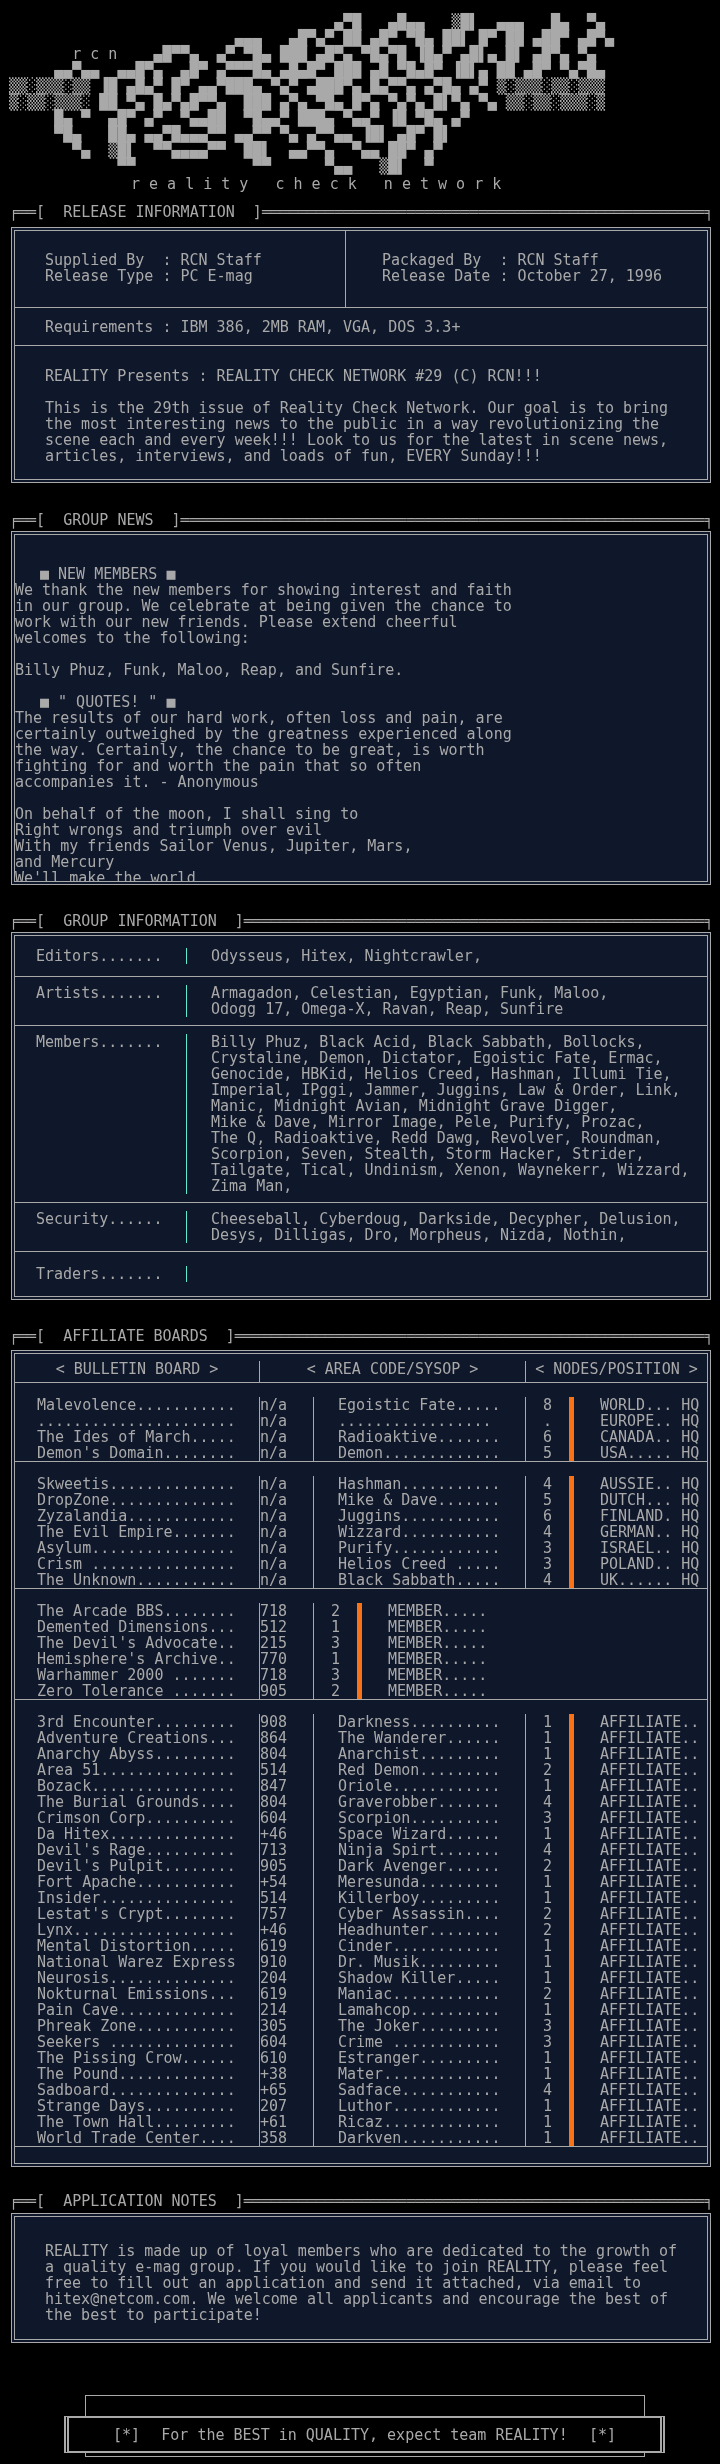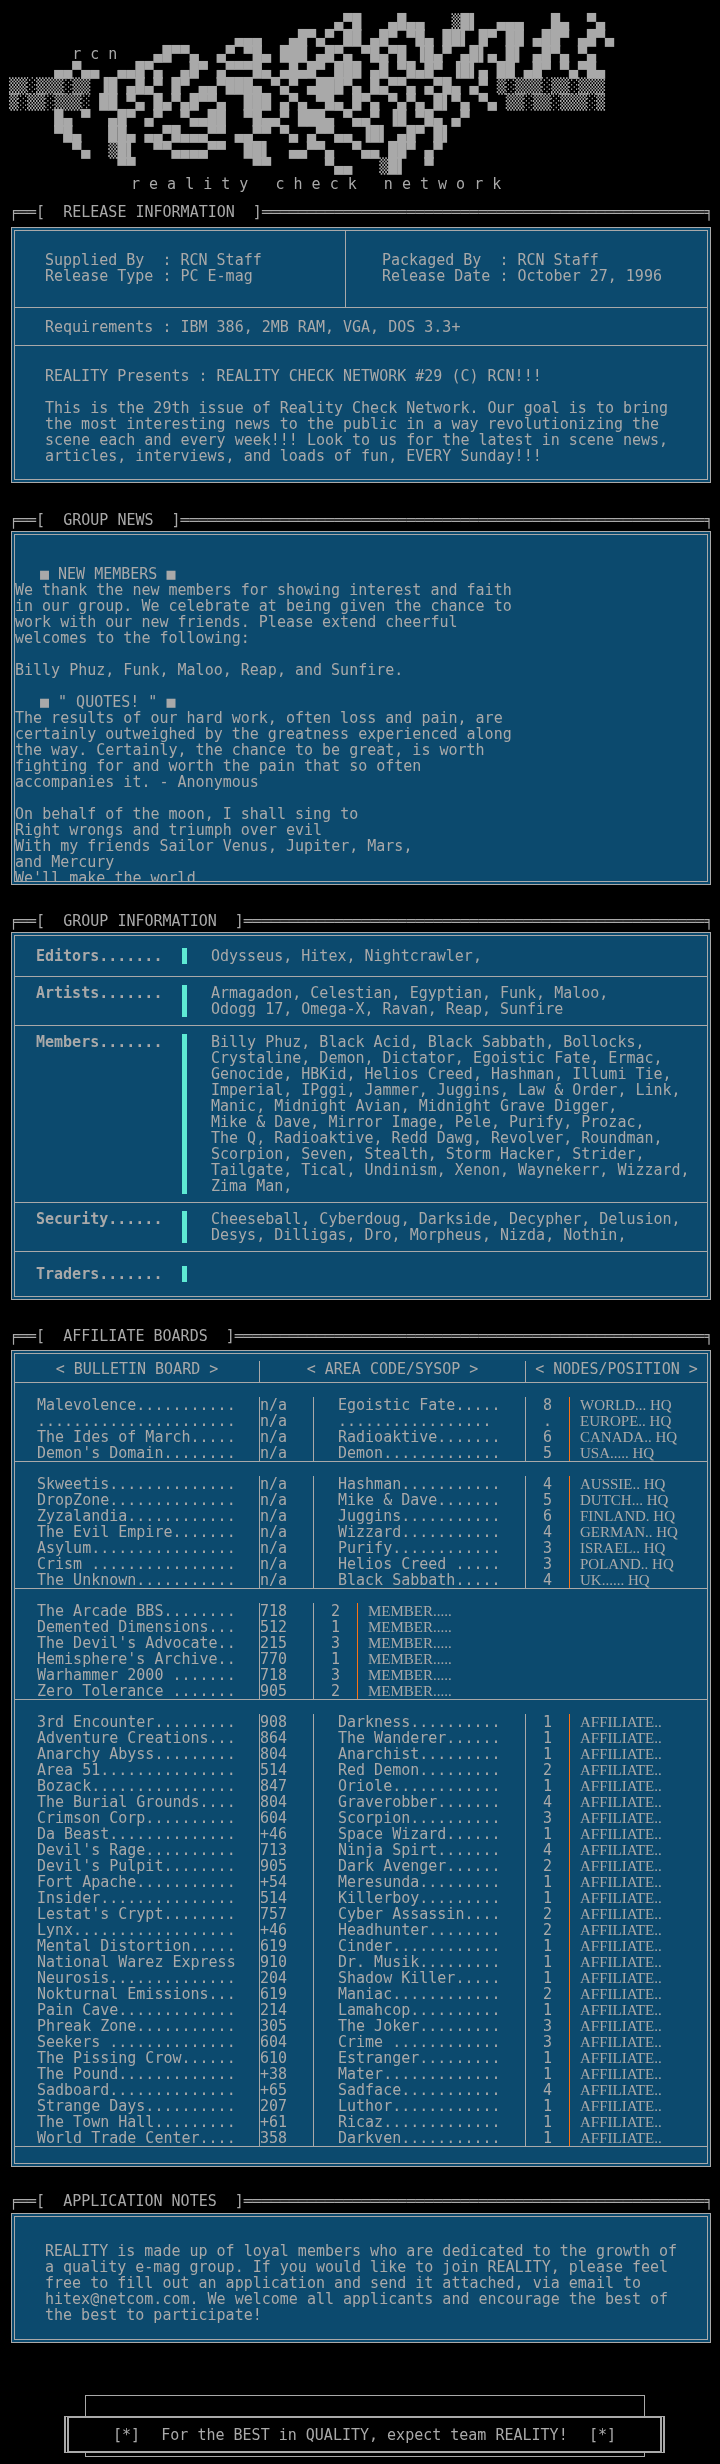--- a/index.html
+++ b/index.html
@@ -8,40 +8,40 @@
     position:relative; width:720px; height:2464px; overflow:hidden;
     background:#000; color:#a9a9a9;
     font-family:"DejaVu Sans Mono", monospace;
     font-size:15px; line-height:16px;
   }
   pre { margin:0; font:inherit; white-space:pre; }
   .abs { position:absolute; }
   .art { left:0; top:14px; }
   .caption { left:131px; top:176px; letter-spacing:0; }
   .shdr { position:absolute; left:0; white-space:pre; }
-  .dbox { position:absolute; left:11px; width:700px; border:1px solid #a9a9a9; padding:2px; background:#0c4a6e; }
+  .dbox { position:absolute; left:11px; width:700px; border:1px solid #a9a9a9; padding:2px; background:#0f172a; }
   .dbox-in { border:1px solid #a9a9a9; width:100%; height:100%; overflow:hidden; display:flex; flex-direction:column; }
   .hline { border-top:1px solid #a9a9a9; flex:none; }
   
   .r-top { display:flex; height:76px; flex:none; }
   .cell-l { width:331px; border-right:1px solid #a9a9a9; padding:21px 0 0 30px; }
   .cell-r { flex:1; padding:21px 0 0 36px; }
   .r-req { height:37px; padding:11px 0 0 30px; flex:none; }
   .r-pres { flex:1; padding:22px 0 0 30px; }
   .mt16 { margin-top:16px; }
   
   .gn-wrap { padding-top:31px; }
   .gn-item { display:flex;flex-direction:column; }
   .gn-label { width:165px; padding-left:25px; flex:none; }
   .gn-text { flex:1; }
   .hang { margin-left:-18px; }
   
   .gi-row { display:flex; flex:none; }
   .gi-row + .gi-row { border-top:1px solid #a9a9a9; }
-  .gi-label { width:172px; border-right:5px solid #5eead4; padding-left:21px; flex:none;font-weight:bold; }
+  .gi-label { width:172px; border-right:1px solid #5eead4; padding-left:21px; flex:none; }
   .gi-value { flex:1; padding-left:24px; }
   .gr-e  { padding:12px 0; } .gr-e  .gi-label,.gr-e  .gi-value{padding-top:0;}
   .gr-a  { padding:8px 0; }
   .gr-m  { padding:8px 0; }
   .gr-s  { padding:8px 0; }
   .gr-t  { padding:14px 0; flex:1; }
   .gi-row .gi-label, .gi-row .gi-value { padding-top:0; }
   .gi-row { position:relative; }
   .gi-label { align-self:stretch; }
   
@@ -49,21 +49,21 @@
   .bh1 { width:244px; text-align:center; }
   .bh2 { width:266px; border-left:1px solid #a9a9a9; text-align:center; }
   .bh3 { flex:1; border-left:1px solid #a9a9a9; text-align:center; }
   .bgrp { display:flex; flex:none; padding-top:14px; }
   .bgrp + .bgrp { border-top:1px solid #a9a9a9; }
   .bc { overflow:hidden; }
   .bc1 { width:244px; padding-left:22px; }
   .bc2 { width:54px;  border-left:1px solid #a9a9a9; text-align:left; }
   .bc3 { width:212px; border-left:1px solid #a9a9a9; padding-left:24px; }
   .bc4 { width:44px;  border-left:1px solid #a9a9a9; text-align:center; }
-  .bc5 { flex:1;      border-left:1px solid #f97316; padding-left:10px;font-family:Liberation Serif, serif; }
+  .bc5 { flex:1;      border-left:5px solid #f97316; padding-left:26px; }
   .bl { height:16px; white-space:pre; }
   .bfoot { border-top:1px solid #a9a9a9; flex:1; }
   
   .app-pre { padding:26px 0 0 30px; }
   
   .fback { position:absolute; left:85px; top:2395px; width:560px; height:62px; border:1px solid #a9a9a9; }
   .ffront { position:absolute; left:64px; top:2416px; width:601px; height:37px; background:#000;
             border-top:2px solid #a9a9a9; border-bottom:2px solid #a9a9a9;
             border-left:5px double #a9a9a9; border-right:5px double #a9a9a9;
             display:flex; align-items:center; padding:0 44px; }
@@ -306,21 +306,21 @@
           </div>
           <div class="bgrp">
             <div class="bc bc1">
               <div class="bl">3rd Encounter.........</div>
               <div class="bl">Adventure Creations...</div>
               <div class="bl">Anarchy Abyss.........</div>
               <div class="bl">Area 51...............</div>
               <div class="bl">Bozack................</div>
               <div class="bl">The Burial Grounds....</div>
               <div class="bl">Crimson Corp..........</div>
-              <div class="bl">Da Beast..............</div>
+              <div class="bl">Da Hitex..............</div>
               <div class="bl">Devil's Rage..........</div>
               <div class="bl">Devil's Pulpit........</div>
               <div class="bl">Fort Apache...........</div>
               <div class="bl">Insider...............</div>
               <div class="bl">Lestat's Crypt........</div>
               <div class="bl">Lynx..................</div>
               <div class="bl">Mental Distortion.....</div>
               <div class="bl">National Warez Express</div>
               <div class="bl">Neurosis..............</div>
               <div class="bl">Nokturnal Emissions...</div>

